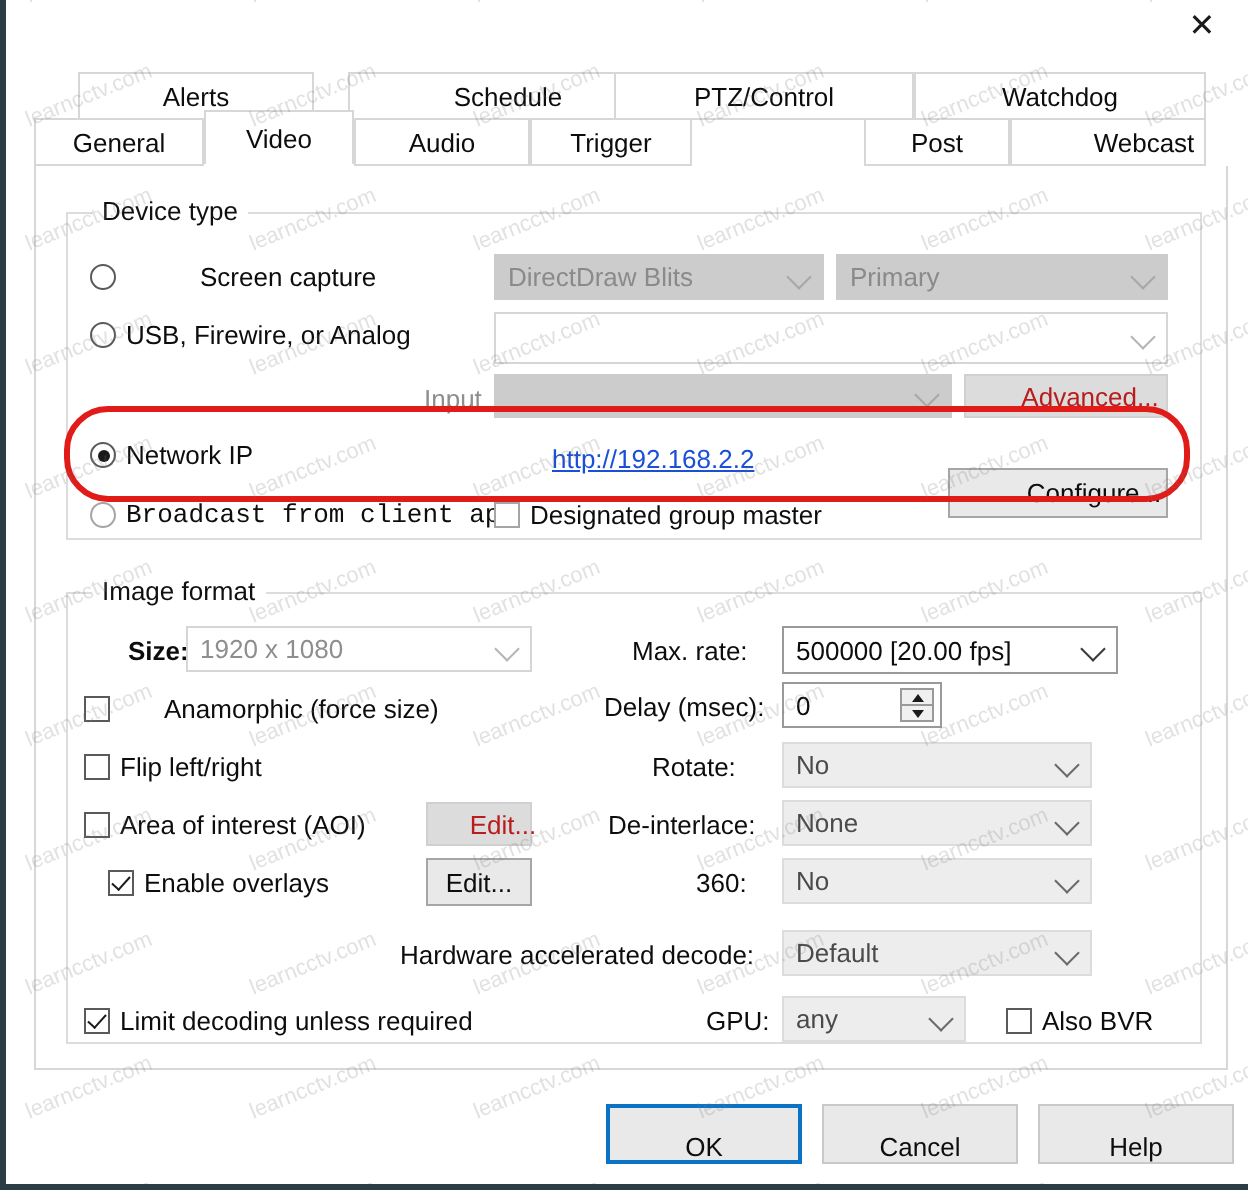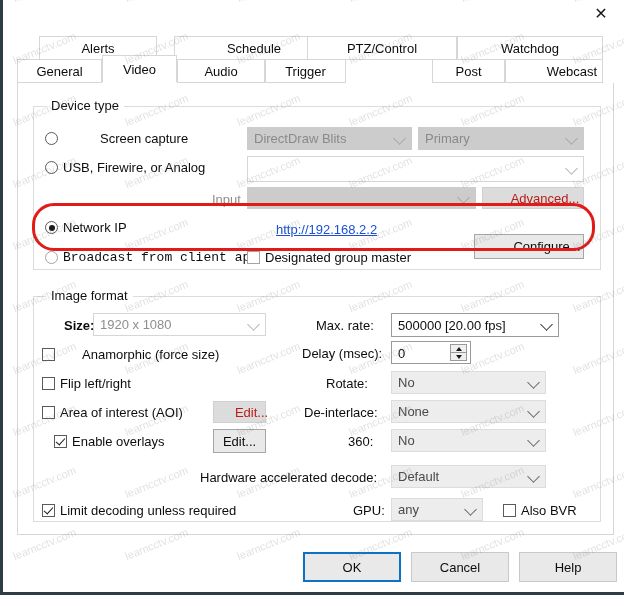--- a/index.html
+++ b/index.html
@@ -116,21 +116,21 @@
   .combo.soft .arrow{border-color:#6a6a6a;}
   .combo.grayed{background:#ffffff;border-color:#d6d6d6;color:#8e8e8e;}
   .combo.grayed .arrow{border-color:#b5b5b5;}
   .btn{
     position:absolute;box-sizing:border-box;
     border:1px solid #a6a6a6;background:#e9e9e9;
     display:flex;align-items:center;justify-content:center;
     font-size:13px;color:#0d0d0d;cursor:default;
   }
   .btn.disabled{border-color:#d0d0d0;background:#dcdcdc;color:#b91c1c;padding-left:24px;}
-  .btn.bottom{background:#e9e9e9;border:1px solid #c9c9c9;}
+  .btn.bottom{background:#e9e9e9;border:1px solid #c9c9c9;align-items:flex-end;}
   .btn.default{
     border:1px solid #0b72c4;outline:1px solid #0b72c4;outline-offset:-2px;
     background:#e9e9e9;
   }
   .spinner{
     position:absolute;box-sizing:border-box;
     border:1px solid #9a9a9a;background:#ffffff;
   }
   .spinner .val{
     position:absolute;left:6px;top:50%;transform:translateY(-50%);

